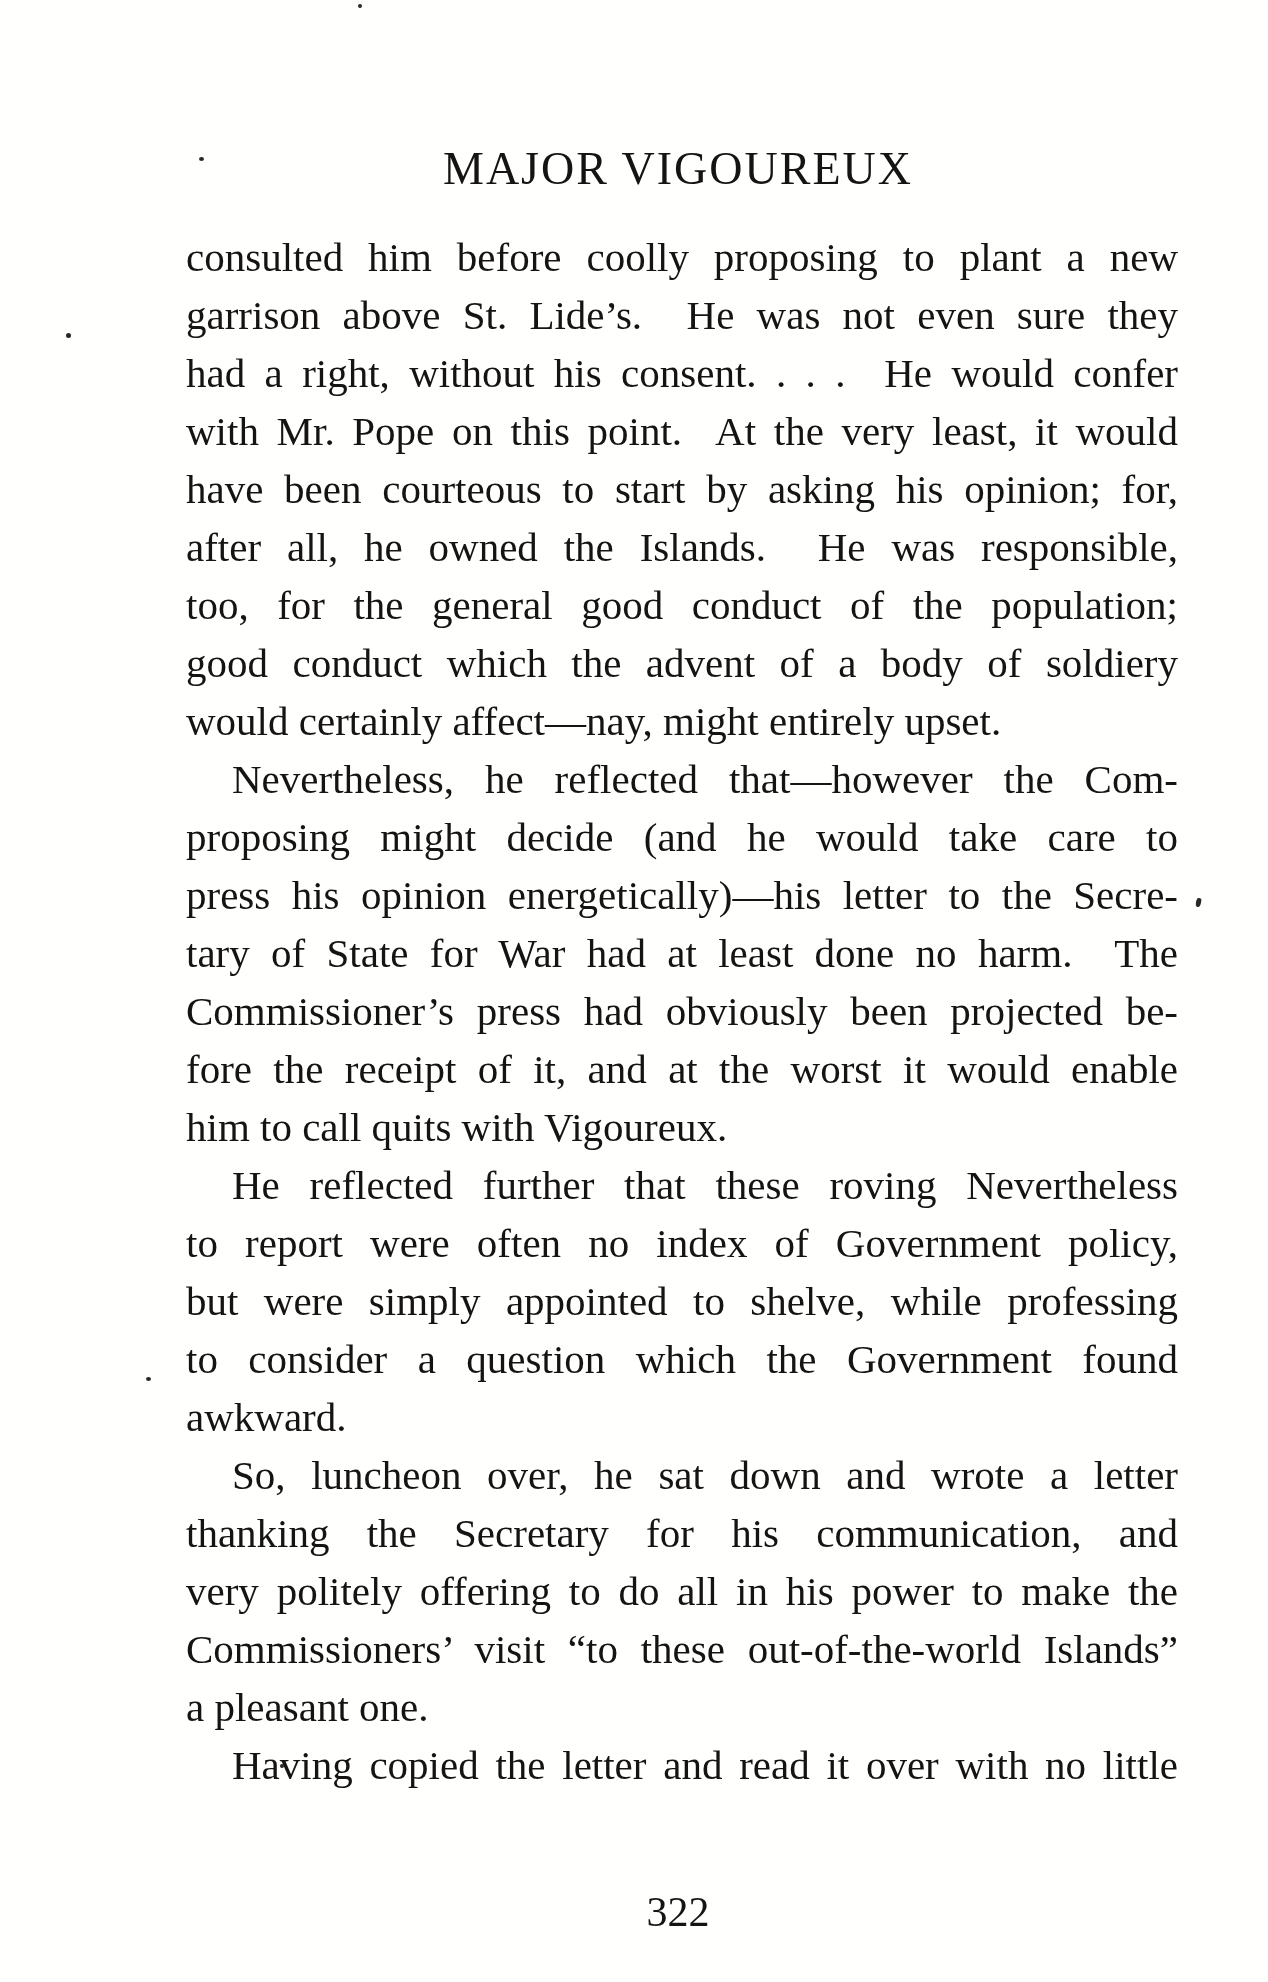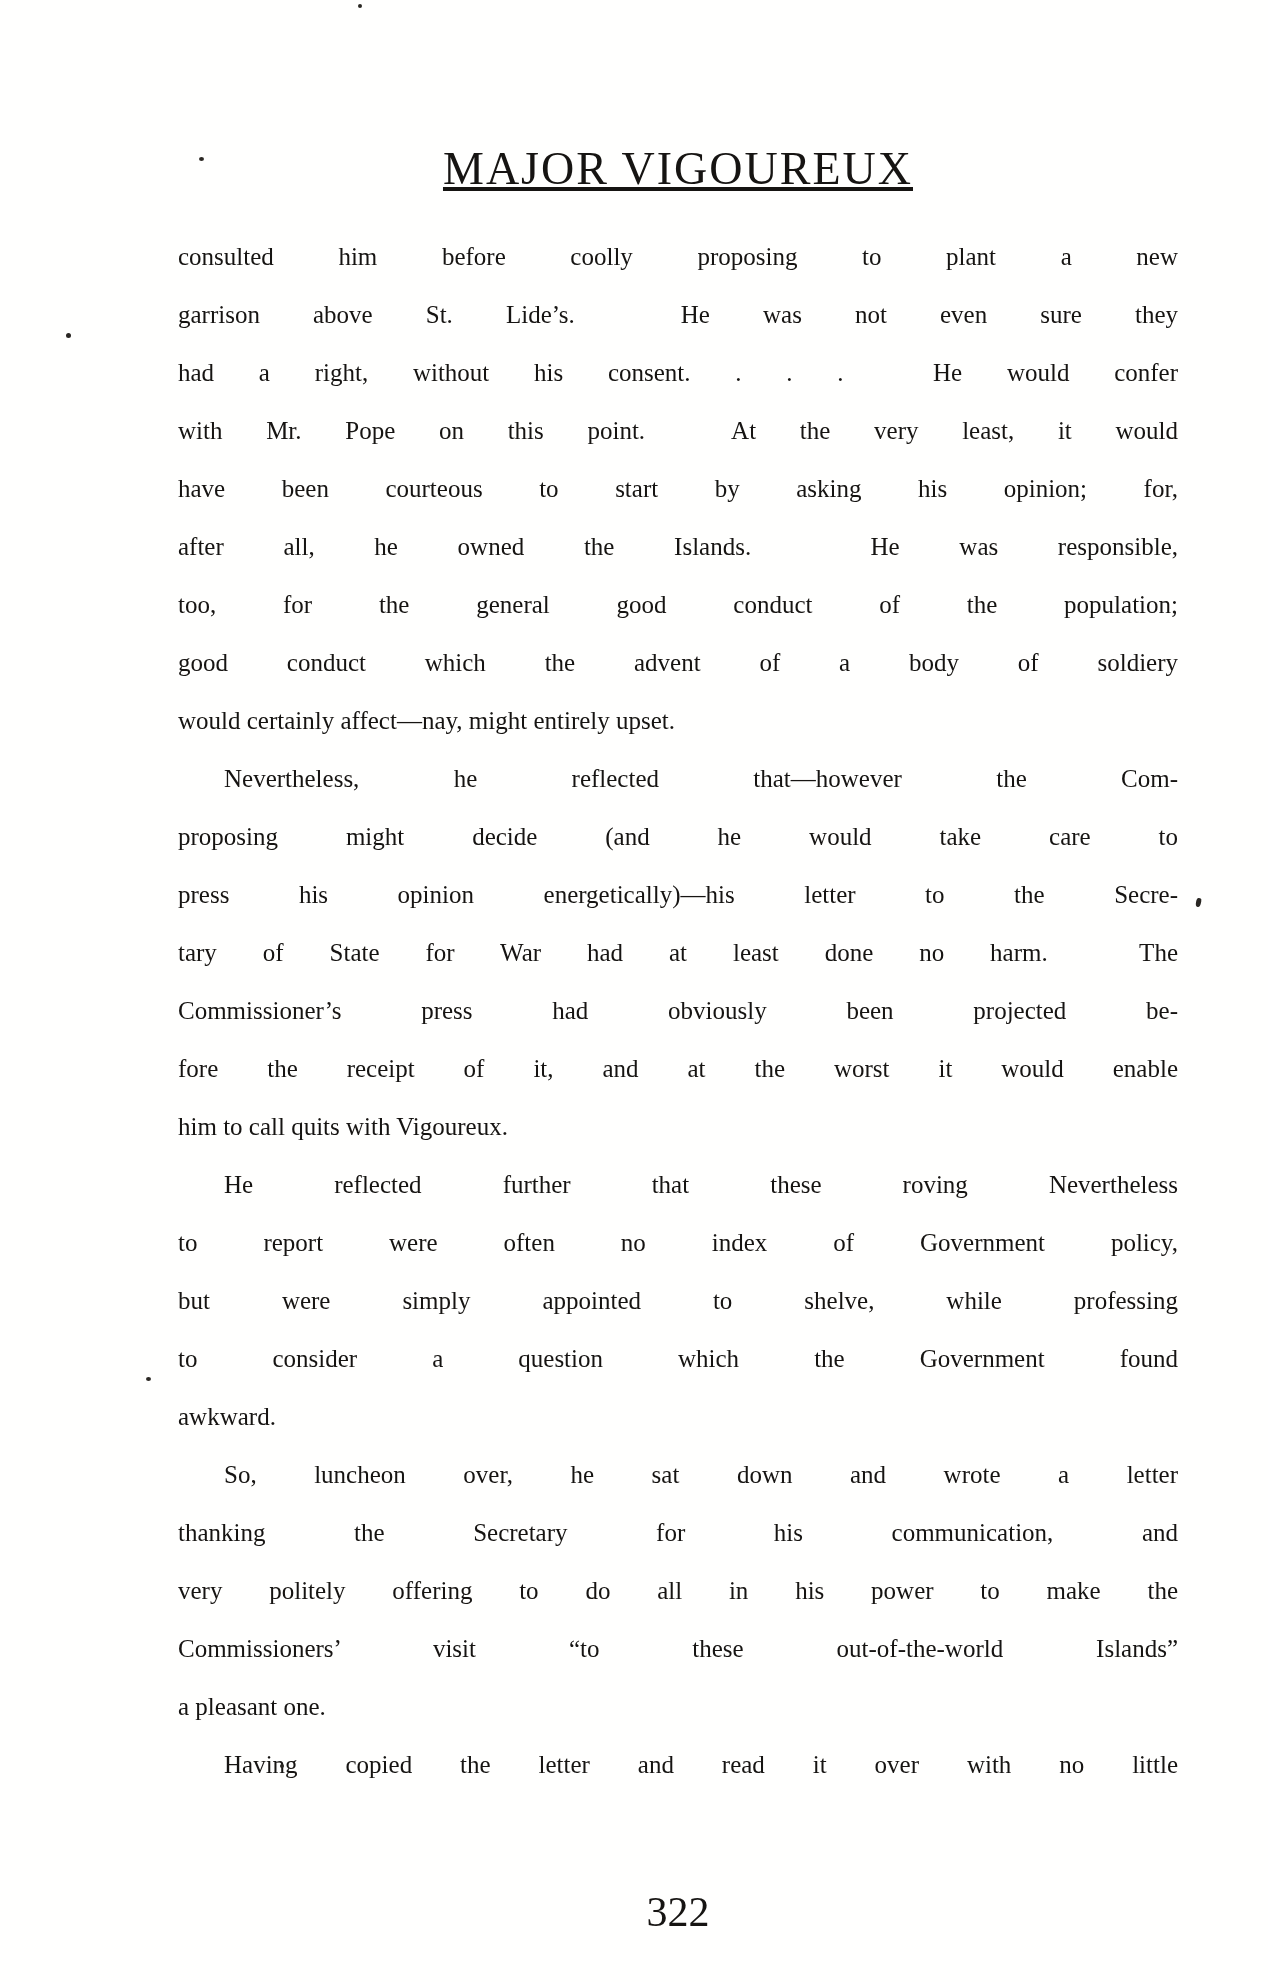--- a/index.html
+++ b/index.html
@@ -19,36 +19,36 @@
   .running-header {
     position: absolute;
     left: 178px;
     top: 140px;
     width: 1000px;
     text-align: center;
     font-size: 46px;
     line-height: 58px;
     letter-spacing: 2px;
     white-space: nowrap;
-    text-decoration: underline;
   }
   .body-text {
     position: absolute;
     left: 178px;
     top: 228px;
     width: 1000px;
   }
   .line {
     height: 58px;
     line-height: 58px;
-    font-size: 25px;
+    font-size: 41px;
     overflow: hidden;
     text-align: justify;
     text-align-last: justify;
     white-space: nowrap;
+    margin-left: 8px;
   }
   .line.ragged {
     text-align: center;
     text-align-last: left;
   }
   .line.indent {
     text-indent: 46px;
   }
   .page-number {
     position: absolute;

